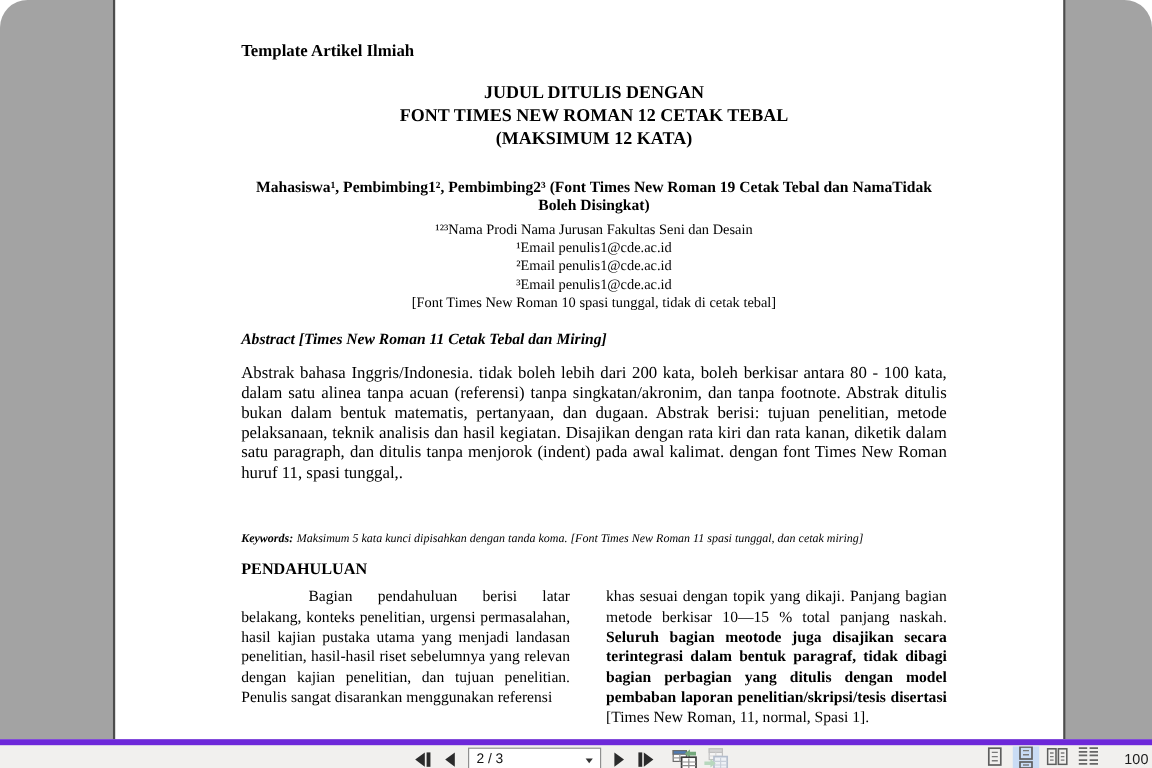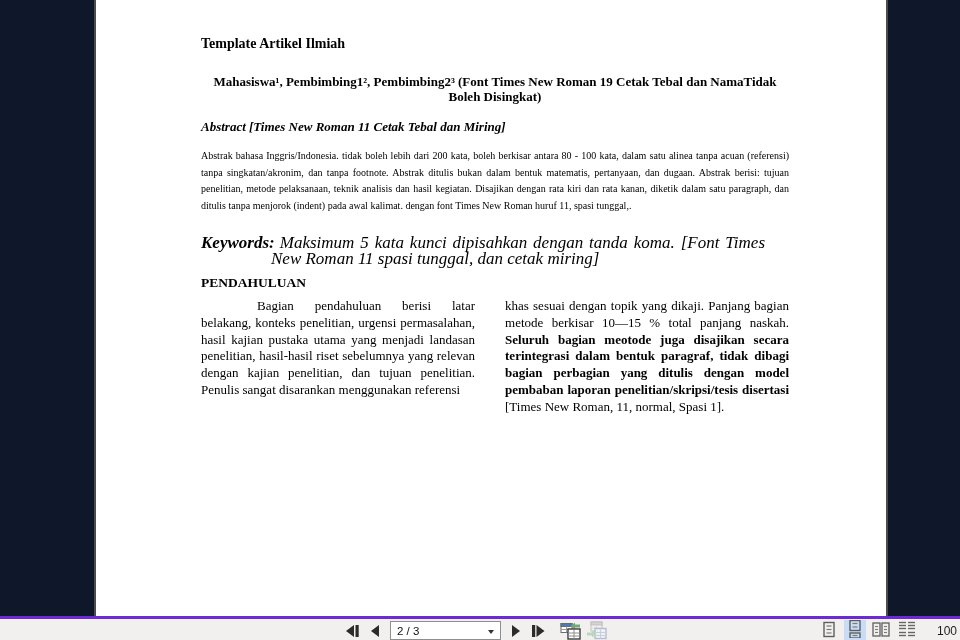--- a/index.html
+++ b/index.html
@@ -1,20 +1,20 @@
 <!DOCTYPE html>
 <html><head>
 <meta charset="utf-8">
 <style>
   * { box-sizing: border-box; margin: 0; padding: 0; }
   html, body {
     width: 960px; height: 640px; overflow: hidden;
     font-family: "Liberation Sans", "DejaVu Sans", sans-serif;
   }
-  .viewer { position: absolute; inset: 0; background: #0f172a; }
+  .viewer { position: absolute; inset: 0; background: #a3a3a3; border-radius: 23px; }
 
   
   .page {
     position: absolute; left: 94px; top: 0; width: 794px; height: 616px;
     background: #ffffff;
     border-left: 2px solid #4c4c4c; border-right: 2px solid #4c4c4c;
     overflow: hidden;
     font-family: "Liberation Serif", "DejaVu Serif", serif;
     color: #000;
     padding: 36px 97px 0 105px;
@@ -23,38 +23,38 @@
   .title { text-align: center; font-weight: bold; font-size: 15px; line-height: 19px; }
   .authors {
     text-align: center; font-weight: bold; font-size: 13px; line-height: 15px;
     margin-top: 22px; padding: 0 10px;
   }
   .affil-block { text-align: center; font-size: 12px; line-height: 15.2px; margin-top: 6px; }
   .abstract-heading {
     text-align: left; font-weight: bold; font-style: italic; font-size: 13px; margin-top: 15px;
   }
   .abstract-body {
-    font-size: 10px; line-height: 16.5px; text-align: justify; margin-top: 13px;
+    font-size: 14px; line-height: 16.5px; text-align: justify; margin-top: 13px;
   }
   .keywords {
-    font-size: 17px; font-style: italic; line-height: 16px; margin-top: 21px;
+    font-size: 10px; font-style: italic; line-height: 16px; margin-top: 39px;
     padding-left: 70px; text-indent: -70px; text-align: justify; padding-right: 24px;
   }
   .kw-label { font-weight: bold; margin-right: 0.3em; }
   .section-heading { font-size: 13.5px; font-weight: bold; margin-top: 8px; }
   .columns { display: flex; gap: 30px; margin-top: 7px; }
   .col { font-size: 13px; line-height: 16.8px; text-align: justify; }
   .col-left  { width: 276px; text-indent: 56px; }
   .col-right { width: 286px; }
   .b { font-weight: bold; }
 
   
   .toolbar {
     position: absolute; left: 0; right: 0; bottom: 0; height: 24px;
-    background: #f1f0ee; border-top: 3px solid #6d28d9;
+    background: #f1f0ee; border-top: 5px solid #6d28d9;
   }
   .navgroup {
     position: absolute; left: 342px; top: 0; height: 23px;
     display: flex; align-items: center;
   }
   .tbtn {
     width: 22px; height: 20px; display: flex; align-items: center; justify-content: center;
     background: transparent; border: none; cursor: default; padding: 0;
   }
   .tbtn svg { display: block; }
@@ -81,23 +81,35 @@
   }
 </style>
 </head>
 <body>
 
 <div class="viewer">
 
   <div class="page">
     <div class="doc-header">Template Artikel Ilmiah</div>
 
+    <div class="title">
+      <div>JUDUL DITULIS DENGAN</div>
+      <div>FONT TIMES NEW ROMAN 12 CETAK TEBAL</div>
+      <div>(MAKSIMUM 12 KATA)</div>
+    </div>
 
     <div class="authors">Mahasiswa¹, Pembimbing1², Pembimbing2³ (Font Times New Roman 19 Cetak Tebal dan NamaTidak Boleh Disingkat)</div>
 
+    <div class="affil-block">
+      <div>¹²³Nama Prodi Nama Jurusan Fakultas Seni dan Desain</div>
+      <div>¹Email penulis1@cde.ac.id</div>
+      <div>²Email penulis1@cde.ac.id</div>
+      <div>³Email penulis1@cde.ac.id</div>
+      <div>[Font Times New Roman 10 spasi tunggal, tidak di cetak tebal]</div>
+    </div>
 
     <div class="abstract-heading">Abstract [Times New Roman 11 Cetak Tebal dan Miring]</div>
     <div class="abstract-body">Abstrak bahasa Inggris/Indonesia. tidak boleh lebih dari 200 kata, boleh berkisar antara 80 - 100 kata, dalam satu alinea tanpa acuan (referensi) tanpa singkatan/akronim, dan tanpa footnote. Abstrak ditulis bukan dalam bentuk matematis, pertanyaan, dan dugaan. Abstrak berisi: tujuan penelitian, metode pelaksanaan, teknik analisis dan hasil kegiatan. Disajikan dengan rata kiri dan rata kanan, diketik dalam satu paragraph, dan ditulis tanpa menjorok (indent) pada awal kalimat. dengan font Times New Roman huruf 11, spasi tunggal,.</div>
 
     <div class="keywords"><span class="kw-label">Keywords:</span><span>Maksimum 5 kata kunci dipisahkan dengan tanda koma. [Font Times New Roman 11 spasi tunggal, dan cetak miring]</span></div>
 
     <div class="section-heading">PENDAHULUAN</div>
 
     <div class="columns">
       <div class="col col-left">Bagian pendahuluan berisi latar belakang, konteks penelitian, urgensi permasalahan, hasil kajian pustaka utama yang menjadi landasan penelitian, hasil-hasil riset sebelumnya yang relevan dengan kajian penelitian, dan tujuan penelitian. Penulis sangat disarankan menggunakan referensi</div>

